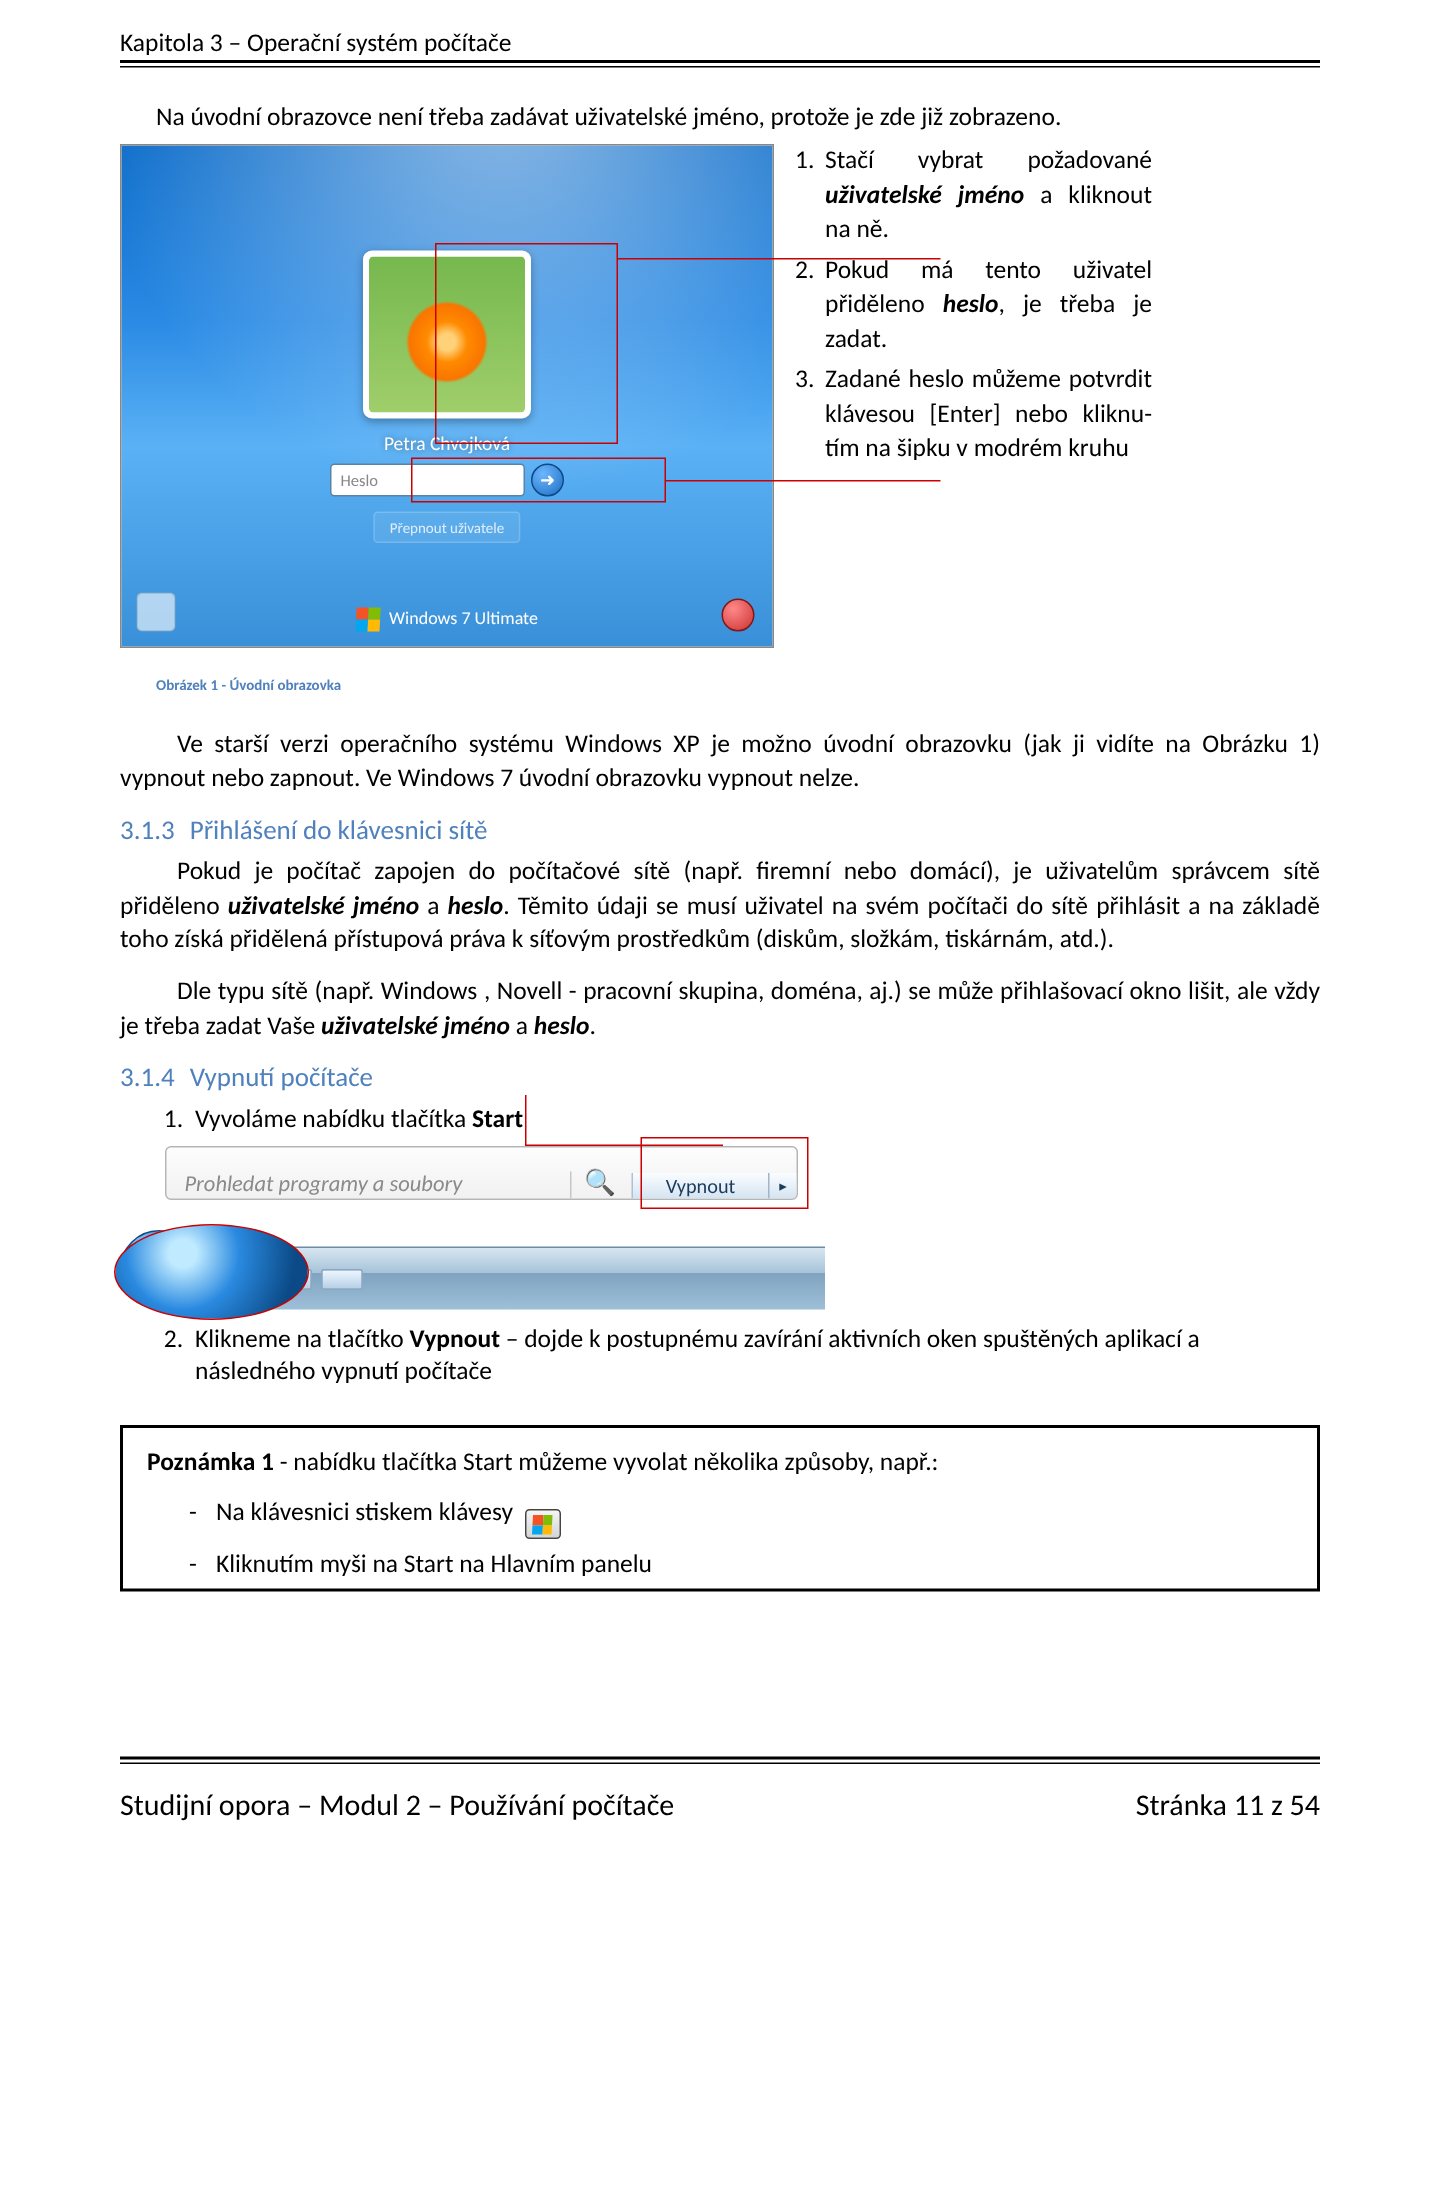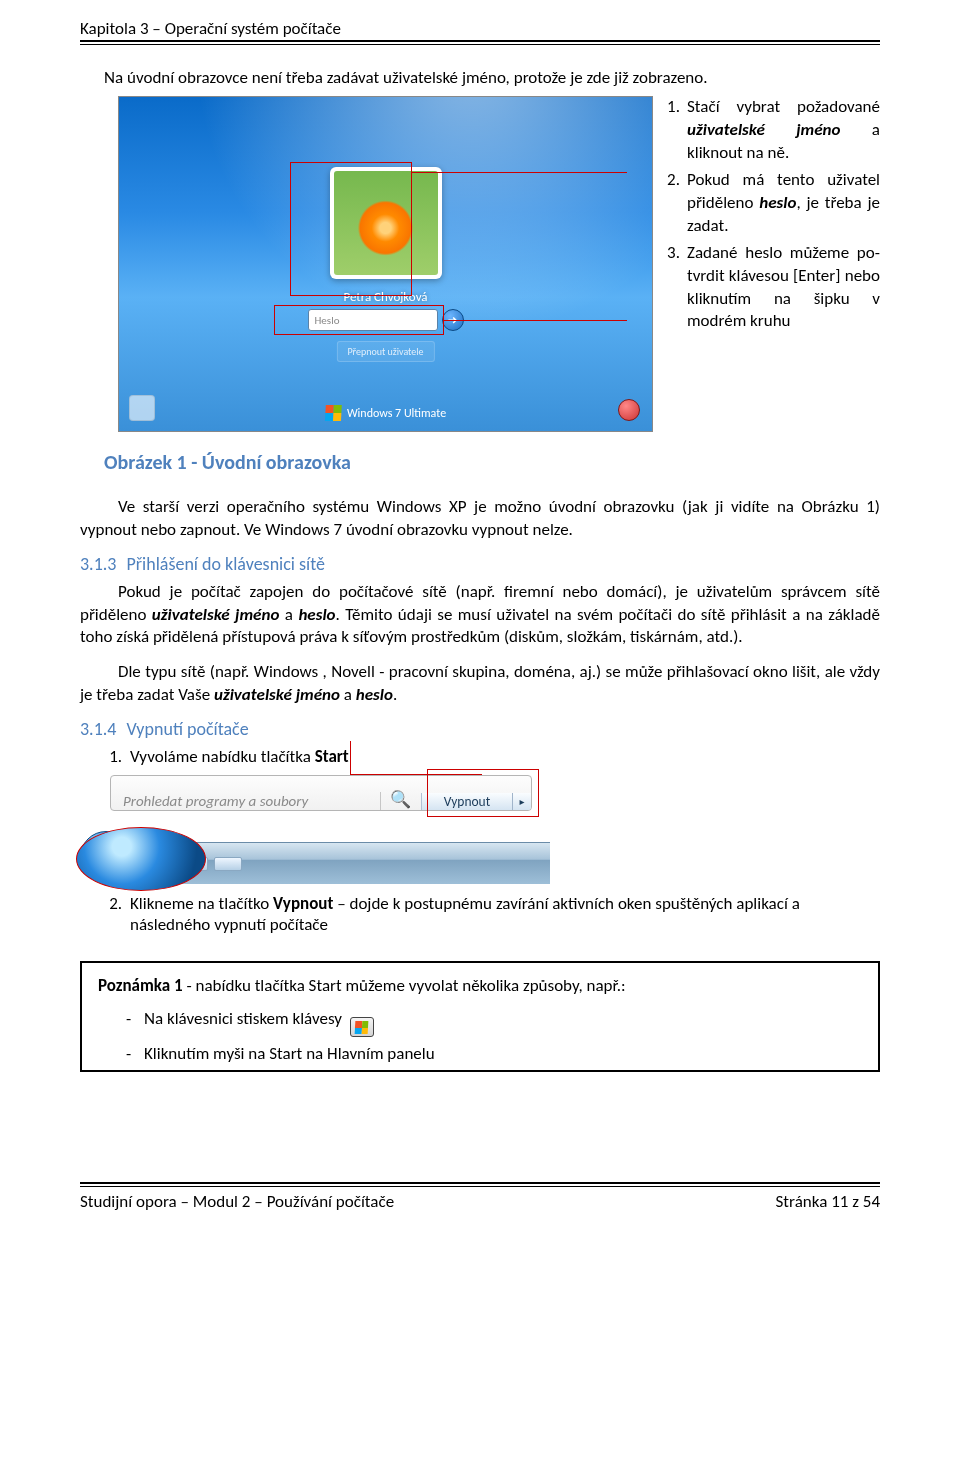--- a/index.html
+++ b/index.html
@@ -23,27 +23,26 @@
     margin: 22px 0 8px 24px;
     font-size: 17px;
   }
   .figure-row {
     display: flex;
     align-items: flex-start;
     margin-top: 4px;
   }
   .login-box { position: relative; }
   .login-screen {
-    width: 535px;
+    width: 436px;
     height: 336px;
     background: linear-gradient(to bottom, #0a6bc9 0%, #2a8ae4 35%, #5ab1f5 60%, #3a90d8 100%);
     position: relative;
     border: 1px solid #888;
     overflow: hidden;
-    margin-left: 38px;
   }
   .login-screen::before {
     content: "";
     position: absolute;
     top: -40px; right: -120px;
     width: 600px; height: 300px;
     background: radial-gradient(circle at top, rgba(255,255,255,0.55), transparent 65%);
     pointer-events: none;
   }
   .avatar-box {
@@ -166,21 +165,21 @@
     margin-bottom: 4px;
   }
   .ol-side .item::before {
     counter-increment: sideitem;
     content: counter(sideitem) ".";
     position: absolute; left: 0;
   }
   .caption {
     color: #4f81bd;
     font-weight: bold;
-    font-size: 20px;
+    font-size: 10px;
     margin: 18px 0 22px 24px;
   }
   .para {
     font-size: 17px;
     line-height: 1.33;
     text-align: justify;
     margin: 2px 0 12px 0;
   }
   .para.indent { text-indent: 38px; }
   .h4 {
@@ -309,22 +308,23 @@
     background: #fff;
     font-size: 22px;
   }
 
   .footer {
     margin-top: 110px;
   }
   .footer .header-line.bold { margin-bottom: 2px; }
   .footer-row {
     display: flex; justify-content: space-between;
-    font-size: 17px;
+    font-size: 20px;
     padding-top: 4px;
+    margin-top: 12px;
   }
   i.em { font-style: italic; }
   b { font-weight: bold; }
 </style>
 </head>
 <body>
 
 <div class="header">
   <span>Kapitola 3 – Operační systém počítače</span>
   <div class="header-line bold"></div>

